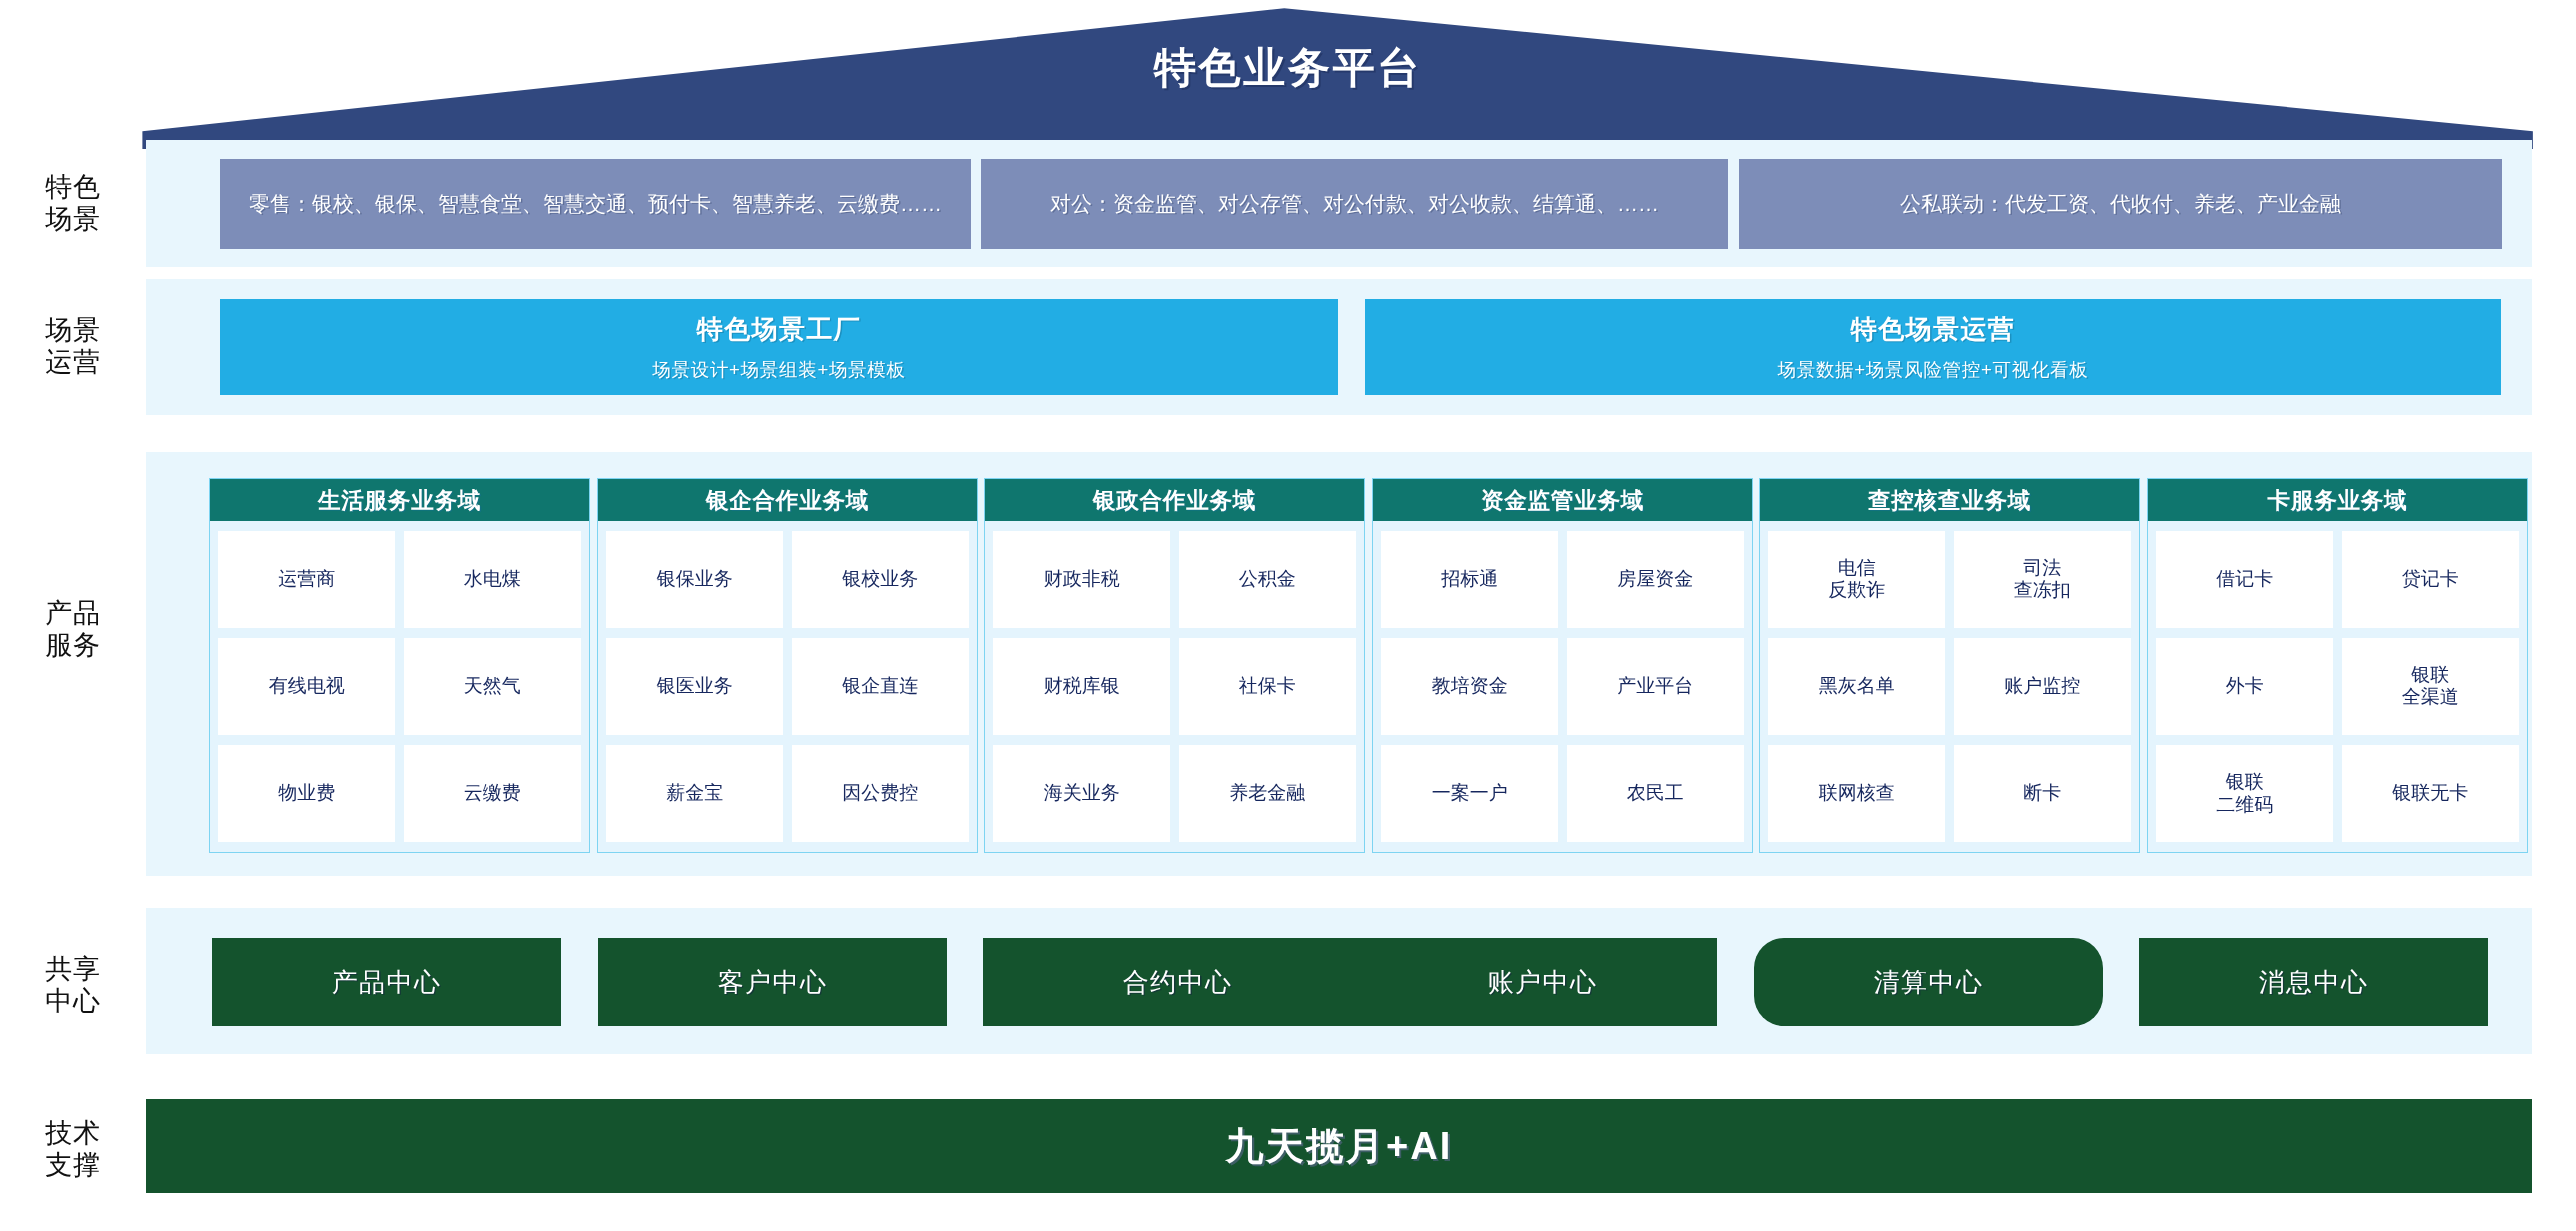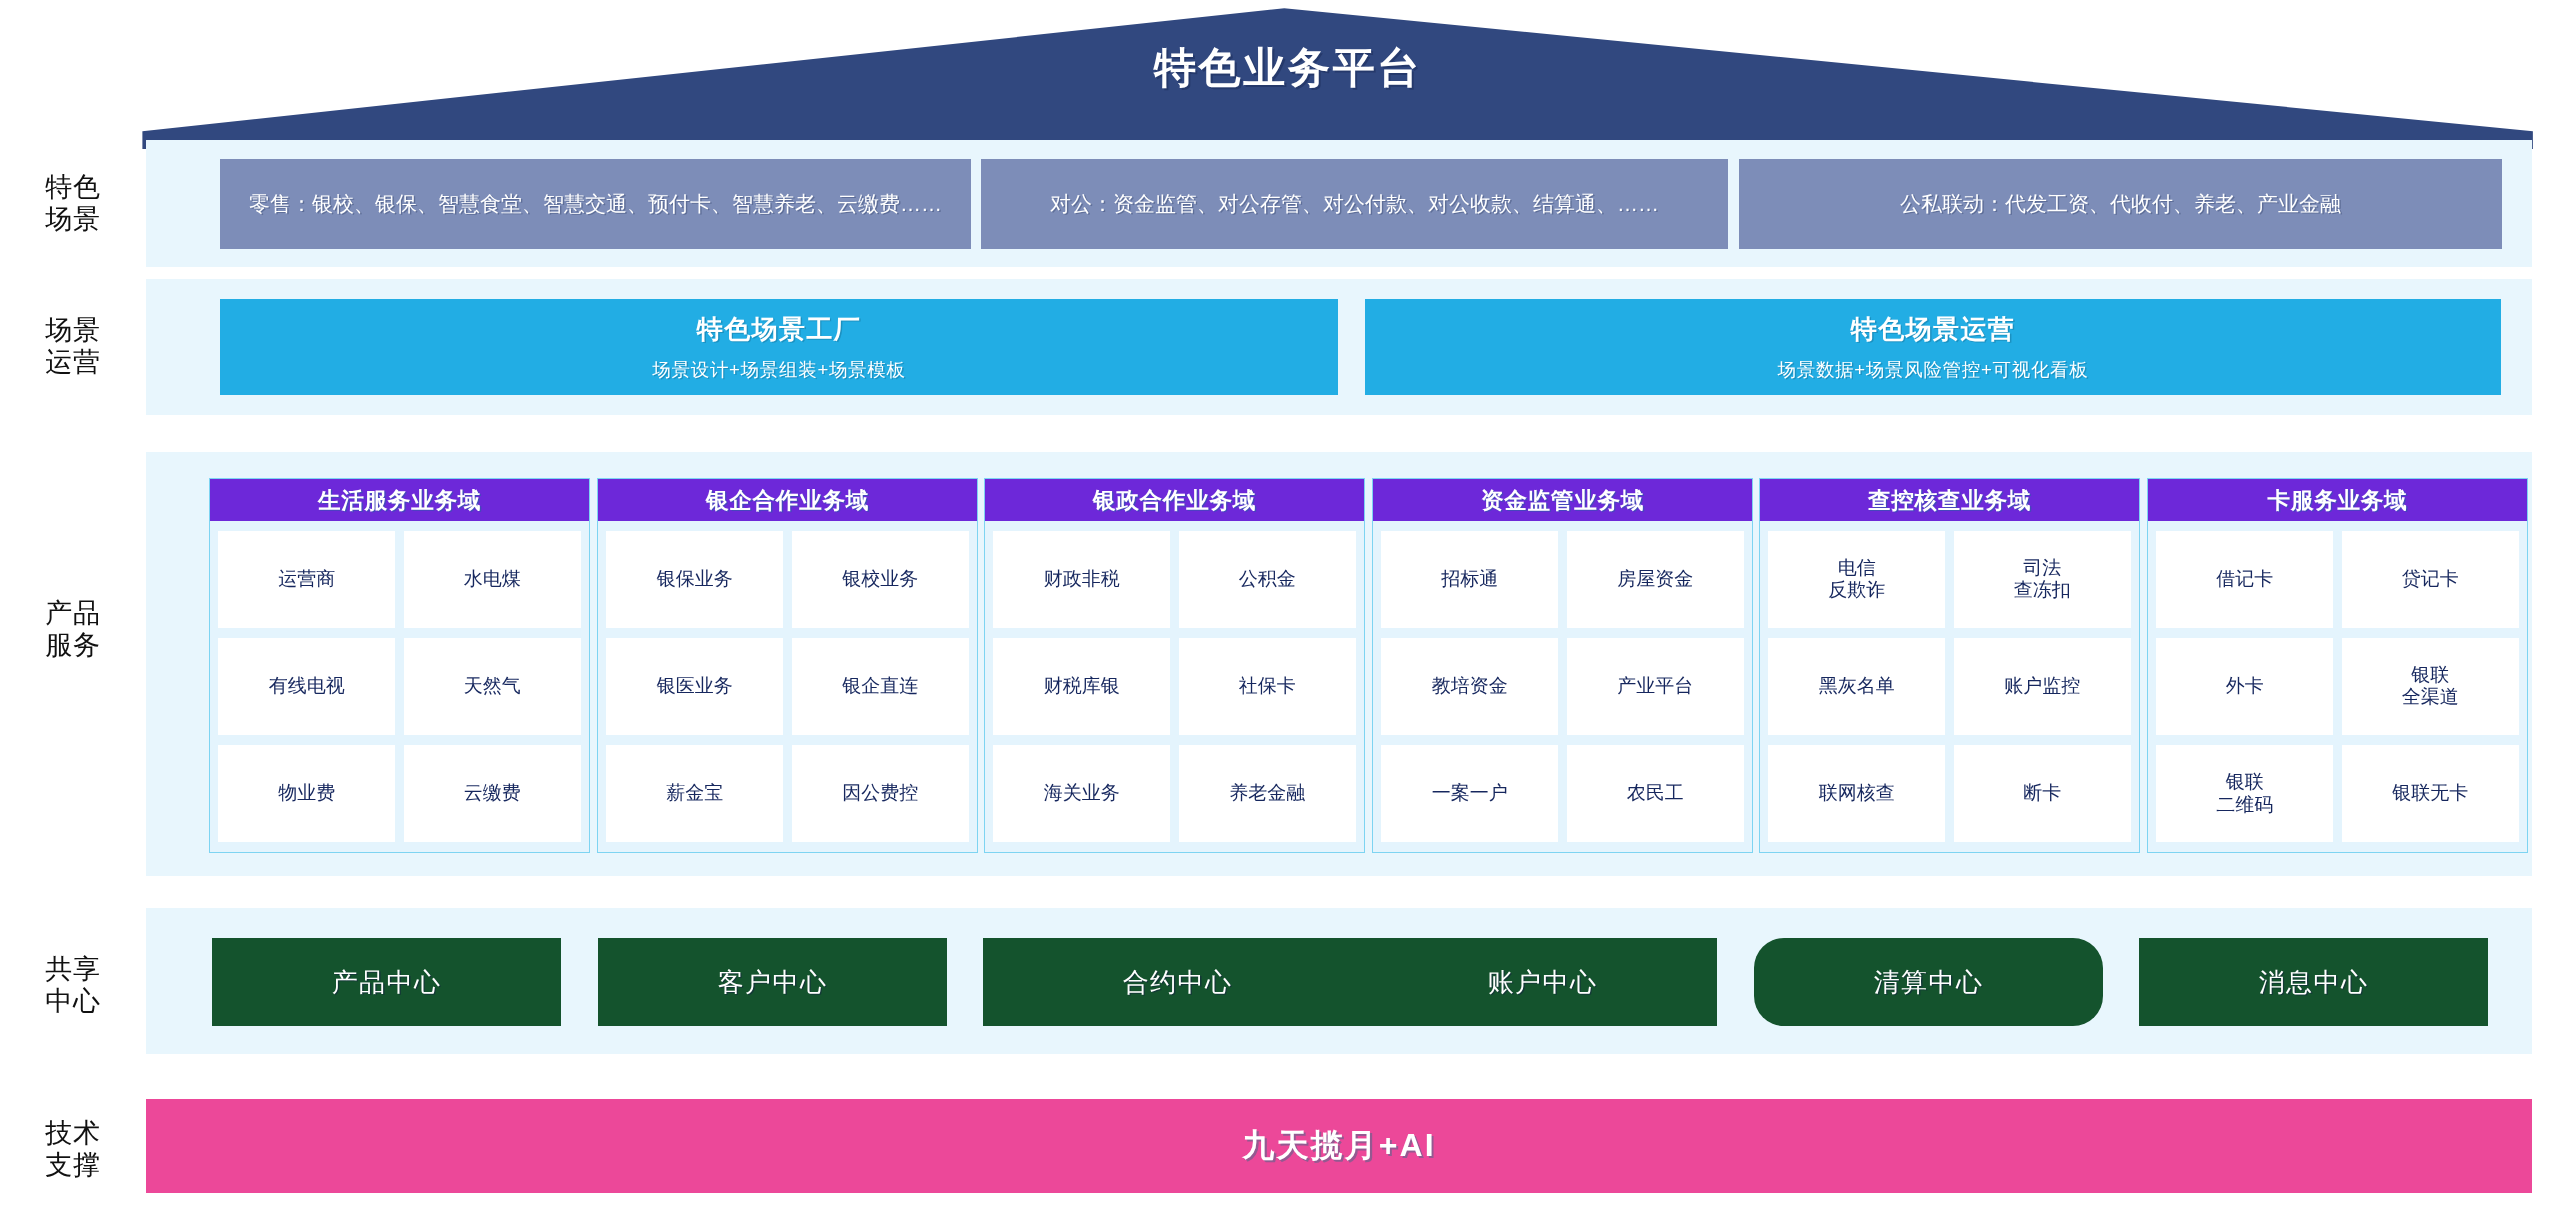--- a/index.html
+++ b/index.html
@@ -71,21 +71,21 @@
   }
 
   
   .domain-col {
     position: absolute;
     border: 1.4px solid #7dd4f2;
     background: #e4f4fd;
     display: flex; flex-direction: column;
   }
   .domain-head {
-    background: #6d28d9;
+    background: #0f766e;
     color: #ffffff;
     height: 42px;
     display: flex; align-items: center; justify-content: center;
     font-size: 22.6px; font-weight: bold; letter-spacing: 0.7px;
     text-shadow: 1.4px 1.4px 0 rgba(20,110,150,0.45);
     flex: none;
   }
   .domain-grid {
     flex: 1;
     display: grid;
@@ -110,24 +110,24 @@
     background: #14532d;
     color: #ffffff;
     display: flex; align-items: center; justify-content: center;
     font-size: 26px; letter-spacing: 1.4px;
     text-shadow: 1.4px 1.4px 0 rgba(20,30,65,0.5);
   }
 
   
   .tech-bar {
     position: absolute;
-    background: #ec4899;
-    display: flex; align-items: center; justify-content: center;
-    color: #ffffff;
-    font-size: 32px; font-weight: bold; letter-spacing: 2.1px;
+    background: #14532d;
+    display: flex; align-items: center; justify-content: center;
+    color: #ffffff;
+    font-size: 38px; font-weight: bold; letter-spacing: 2.1px;
     text-shadow: 2.1px 2.1px 0 rgba(90,102,140,0.6);
   }
 </style>
 </head>
 <body>
 
 <div id="canvas">
 
   <div class="roof-wrap">
     <svg class="roof-svg" viewBox="0 0 3763 218" preserveAspectRatio="none">

